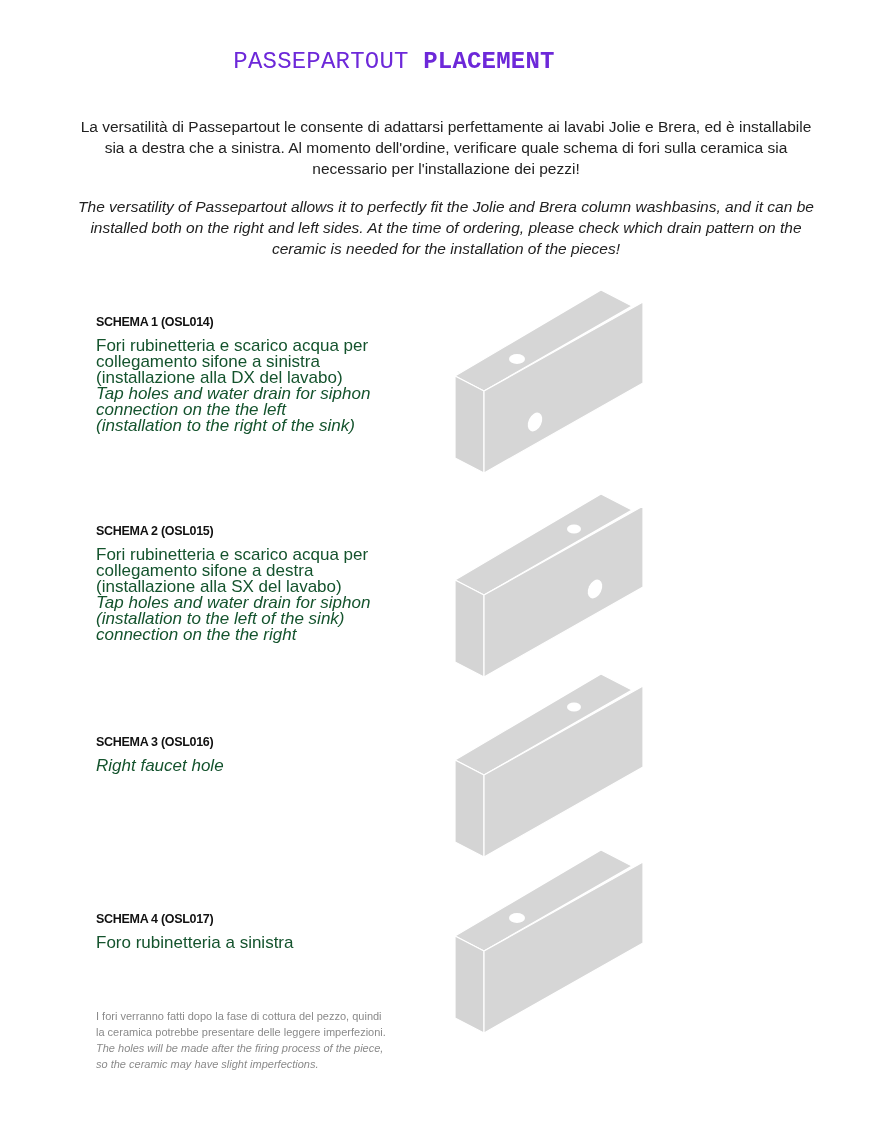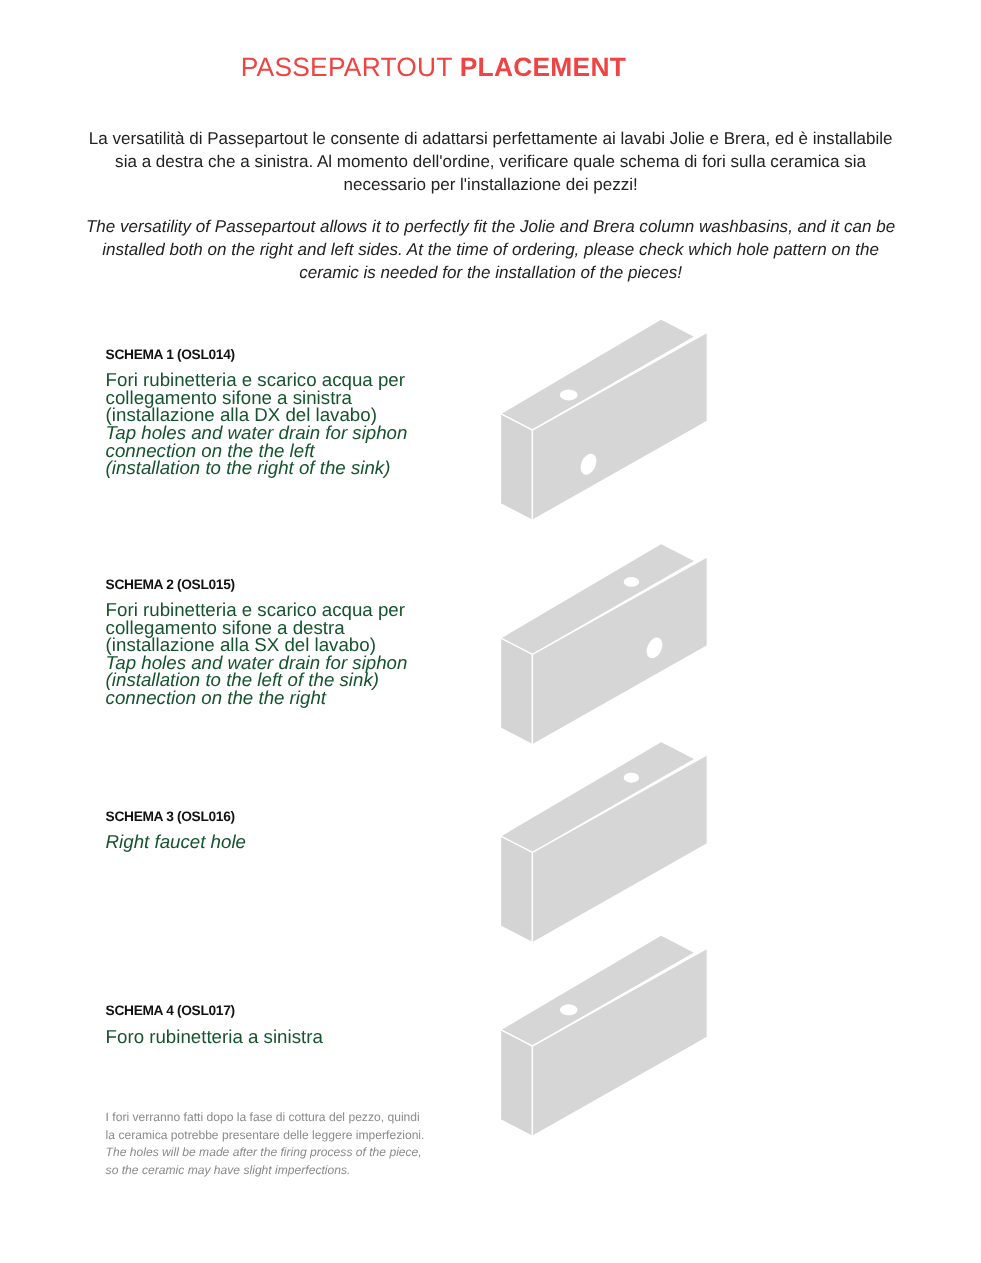--- a/index.html
+++ b/index.html
@@ -1,17 +1,17 @@
 <!DOCTYPE html>
 <html><head>
 <meta charset="utf-8">
 <style>
   html, body { margin:0; padding:0; background:#ffffff; }
   body { width:892px; height:1148px; position:relative; overflow:hidden; font-family:"DejaVu Sans", sans-serif; color:#1a1a1a; }
-  .title { position:absolute; top:48px; left:0; width:788px; text-align:center; font-family:Liberation Sans, sans-serif; font-size:24px; letter-spacing:0.2px; color:#ef4444; }
+  .title { position:absolute; top:48px; left:0; width:788px; text-align:center; font-family:Liberation Mono, monospace; font-size:24px; letter-spacing:0.2px; color:#6d28d9; }
   .title .light { font-weight:normal; }
   .title .bold { font-weight:bold; }
   .intro { position:absolute; left:70px; width:752px; text-align:center; font-family:"Liberation Sans", sans-serif; font-size:15.5px; line-height:21px; color:#222; }
   .intro-it { font-style:italic; }
   .schema { position:absolute; left:96px; width:300px; font-family:"Liberation Sans", sans-serif; }
   .schema h3 { margin:0 0 9px 0; font-size:12.5px; font-weight:bold; letter-spacing:-0.3px; color:#111; }
   .schema p { margin:0; font-size:17px; line-height:16px; color:#14532d; }
   .schema p.it { font-style:italic; }
   .note { position:absolute; left:96px; top:1008px; width:290px; font-family:"Liberation Sans", sans-serif; font-size:11px; line-height:16px; color:#8a8a8a; }
   .note p { margin:0; }
@@ -20,21 +20,21 @@
 </style>
 </head>
 <body>
 
 <div class="title">
   <span class="light">PASSEPARTOUT</span>
   <span class="bold">PLACEMENT</span>
 </div>
 
 <div class="intro" style="top:116px;">La versatilità di Passepartout le consente di adattarsi perfettamente ai lavabi Jolie e Brera, ed è installabile sia a destra che a sinistra. Al momento dell'ordine, verificare quale schema di fori sulla ceramica sia necessario per l'installazione dei pezzi!</div>
-<div class="intro intro-it" style="top:196px;">The versatility of Passepartout allows it to perfectly fit the Jolie and Brera column washbasins, and it can be installed both on the right and left sides. At the time of ordering, please check which hole pattern on the ceramic is needed for the installation of the pieces!</div>
+<div class="intro intro-it" style="top:196px;">The versatility of Passepartout allows it to perfectly fit the Jolie and Brera column washbasins, and it can be installed both on the right and left sides. At the time of ordering, please check which drain pattern on the ceramic is needed for the installation of the pieces!</div>
 
 <div class="schema" style="top:315px;">
   <h3>SCHEMA 1 (OSL014)</h3>
   <p>Fori rubinetteria e scarico acqua per</p>
   <p>collegamento sifone a sinistra</p>
   <p>(installazione alla DX del lavabo)</p>
   <p class="it">Tap holes and water drain for siphon</p>
   <p class="it">connection on the the left</p>
   <p class="it">(installation to the right of the sink)</p>
 </div>

